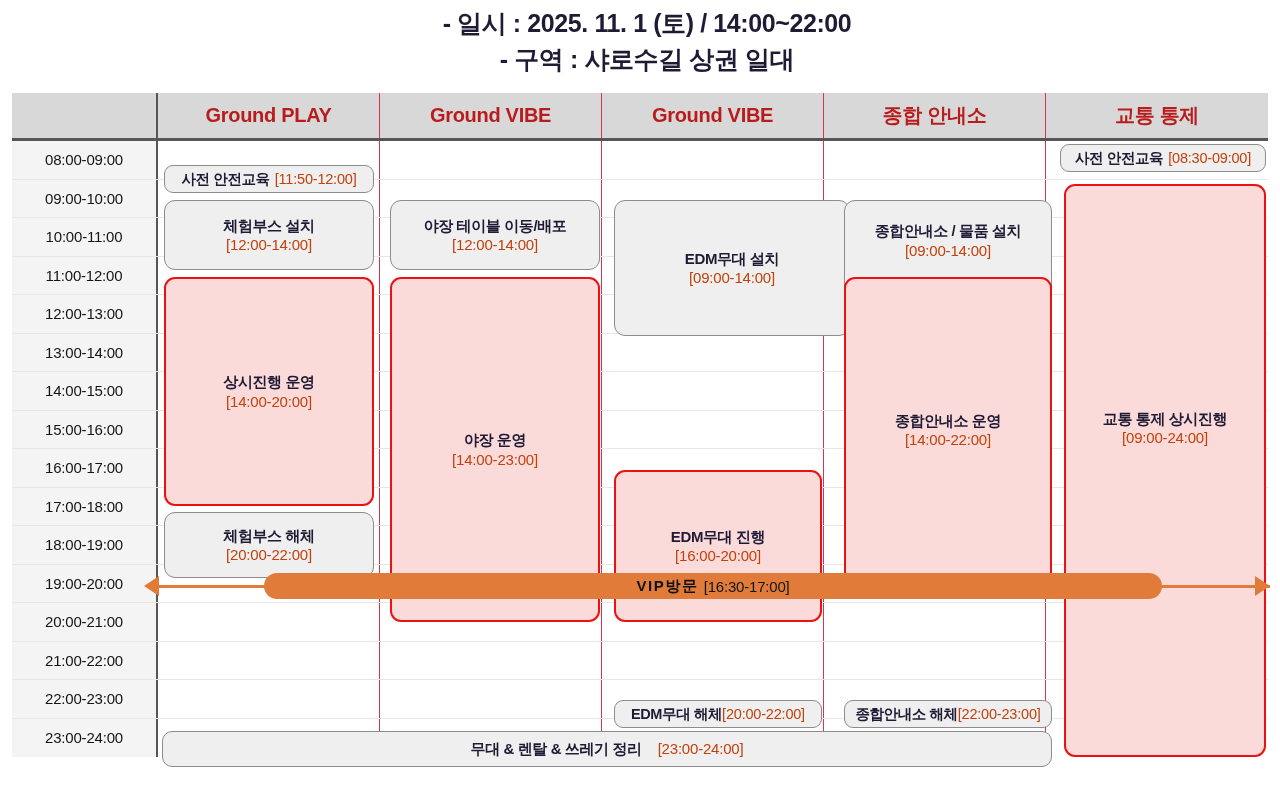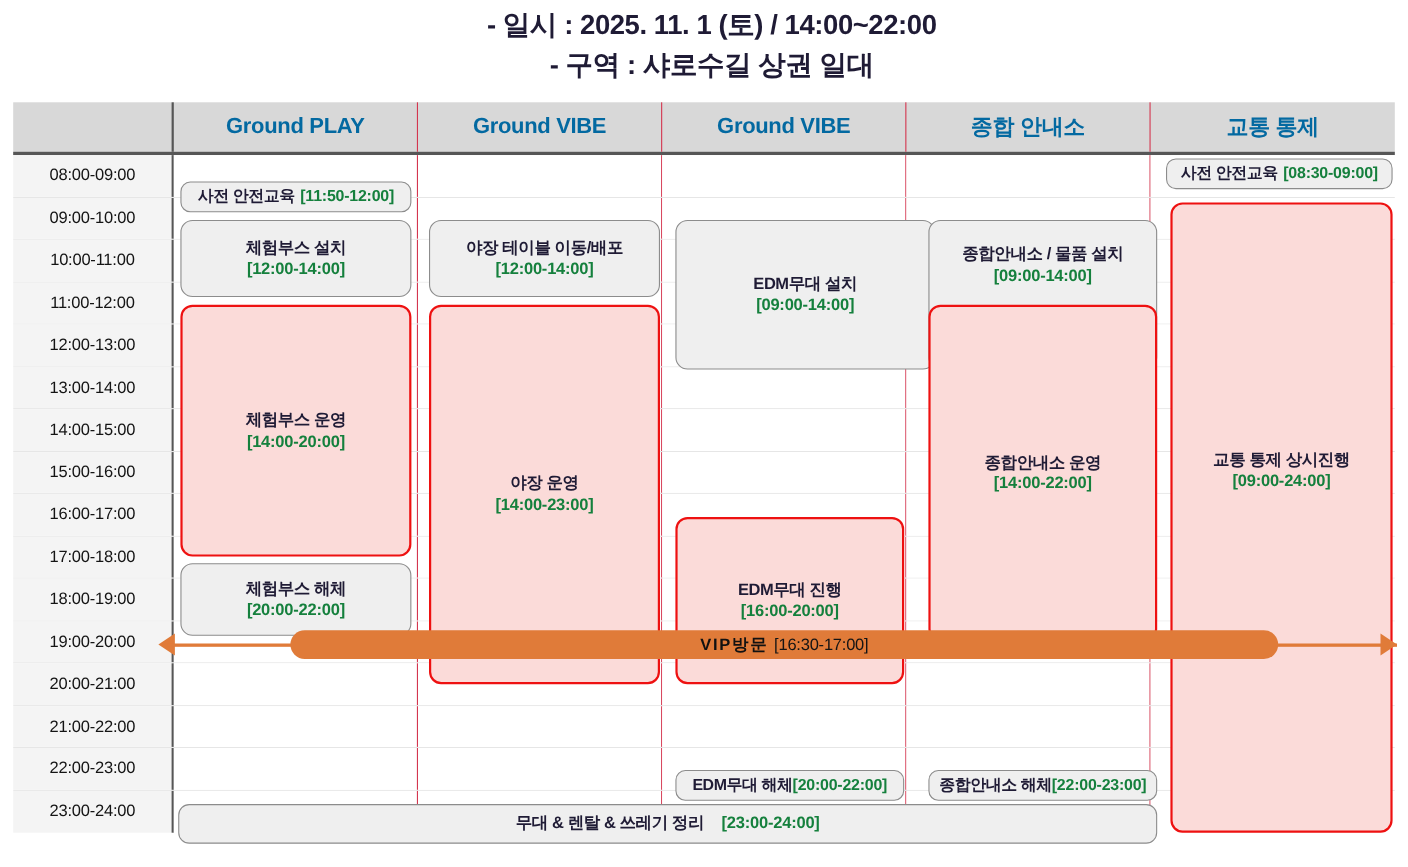--- a/index.html
+++ b/index.html
@@ -41,21 +41,21 @@
     height: 48px;
     background: #d8d8d8;
     border-bottom: 3px solid #565656;
   }
   #thead .th {
     display: flex;
     align-items: center;
     justify-content: center;
     font-size: 20px;
     font-weight: 700;
-    color: #0369a1;
+    color: #b91c1c;
     letter-spacing: -0.3px;
     height: 100%;
   }
   #thead .th-time { width: 146px; border-right: 2px solid #565656; }
   #thead .th-col  { width: 222px; border-right: 1.5px solid #d4364f; }
   #thead .th-col.last { border-right: none; }
 
   
   #tbody {
     position: relative;
@@ -106,22 +106,22 @@
     line-height: 1.28;
   }
   .blk .b-title {
     font-size: 15px;
     font-weight: 700;
     color: #1f1b35;
     letter-spacing: -0.4px;
   }
   .blk .b-time {
     font-size: 15px;
-    font-weight: 700;
-    color: #15803d;
+    font-weight: 400;
+    color: #c2410c;
     letter-spacing: -0.2px;
   }
 
   
   .blk.gray {
     background: #efefef;
     border: 1.6px solid #8c8c8c;
   }
   
   .blk.pink {
@@ -362,21 +362,21 @@
       <span class="b-title">사전 안전교육</span>
       <span class="b-time">[11:50-12:00]</span>
     </div>
 
     <div class="blk gray" style="left:152px; top:59px; width:210px; height:70px;">
       <span class="b-title">체험부스 설치</span>
       <span class="b-time">[12:00-14:00]</span>
     </div>
 
     <div class="blk pink" style="left:152px; top:136px; width:210px; height:229px;">
-      <span class="b-title">체험부스 운영</span>
+      <span class="b-title">상시진행 운영</span>
       <span class="b-time">[14:00-20:00]</span>
     </div>
 
     <div class="blk gray" style="left:152px; top:371px; width:210px; height:66px;">
       <span class="b-title">체험부스 해체</span>
       <span class="b-time">[20:00-22:00]</span>
     </div>
 
     <div class="blk gray" style="left:378px; top:59px; width:210px; height:70px;align-items:center;">
       <span class="b-title">야장 테이블 이동/배포</span>

